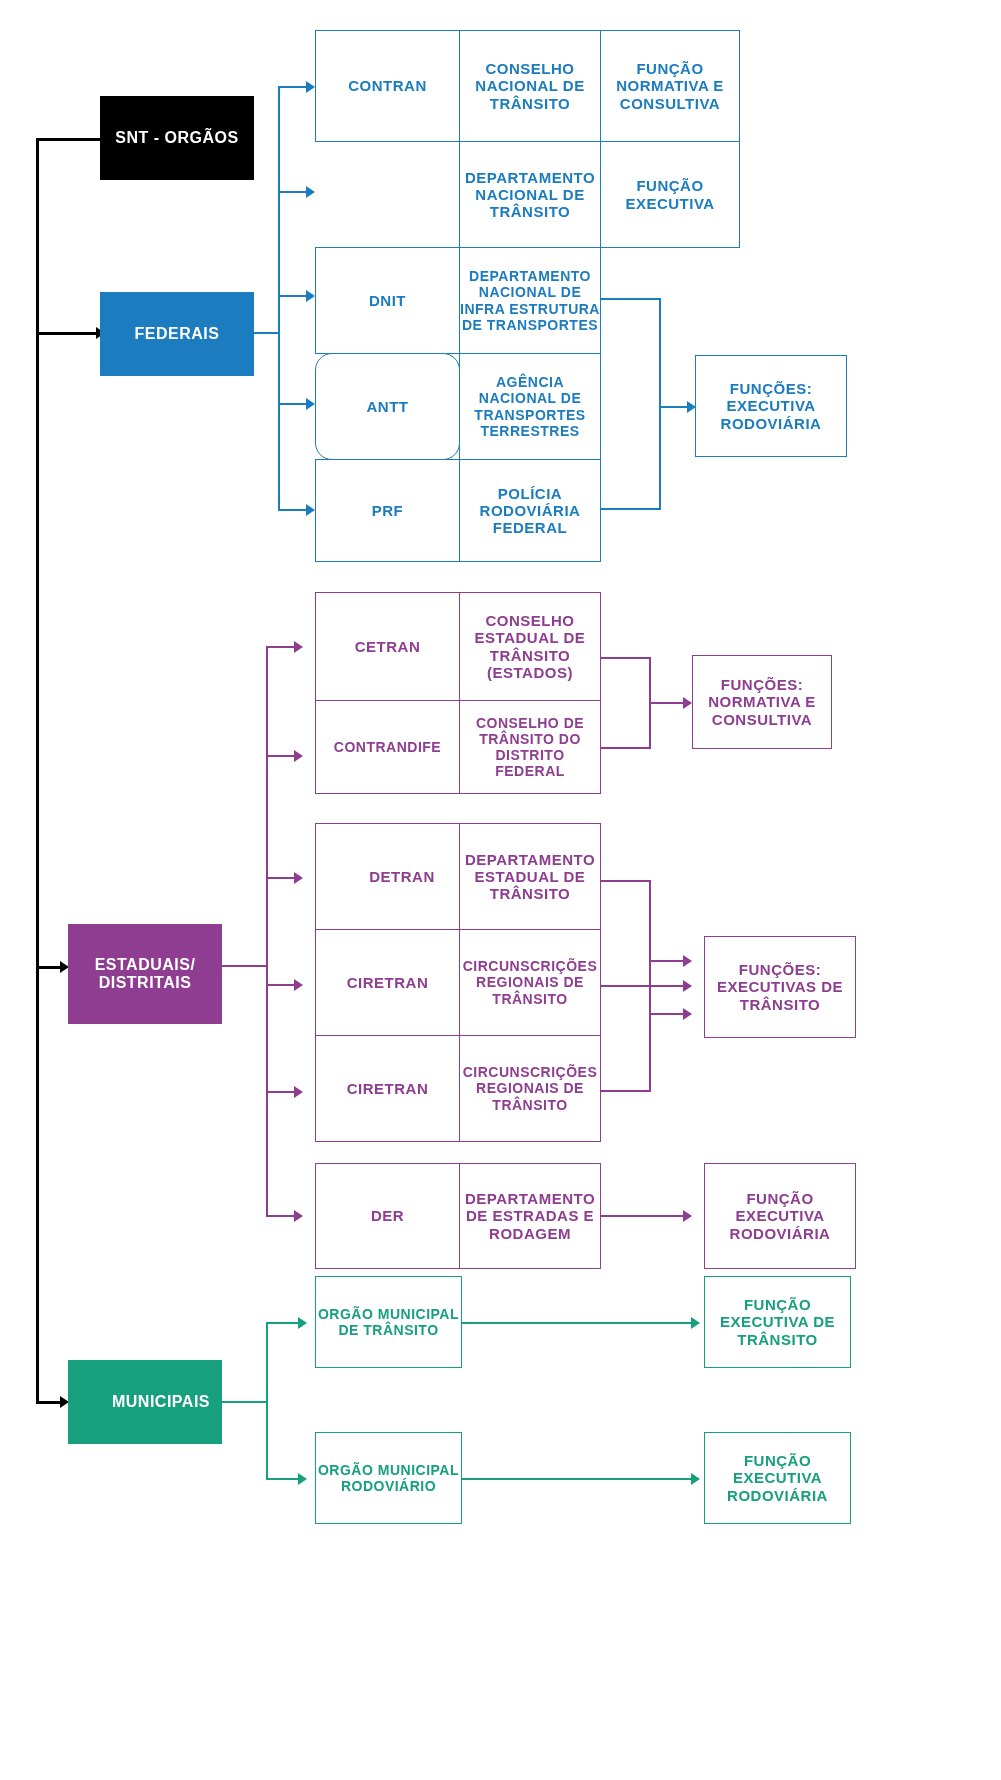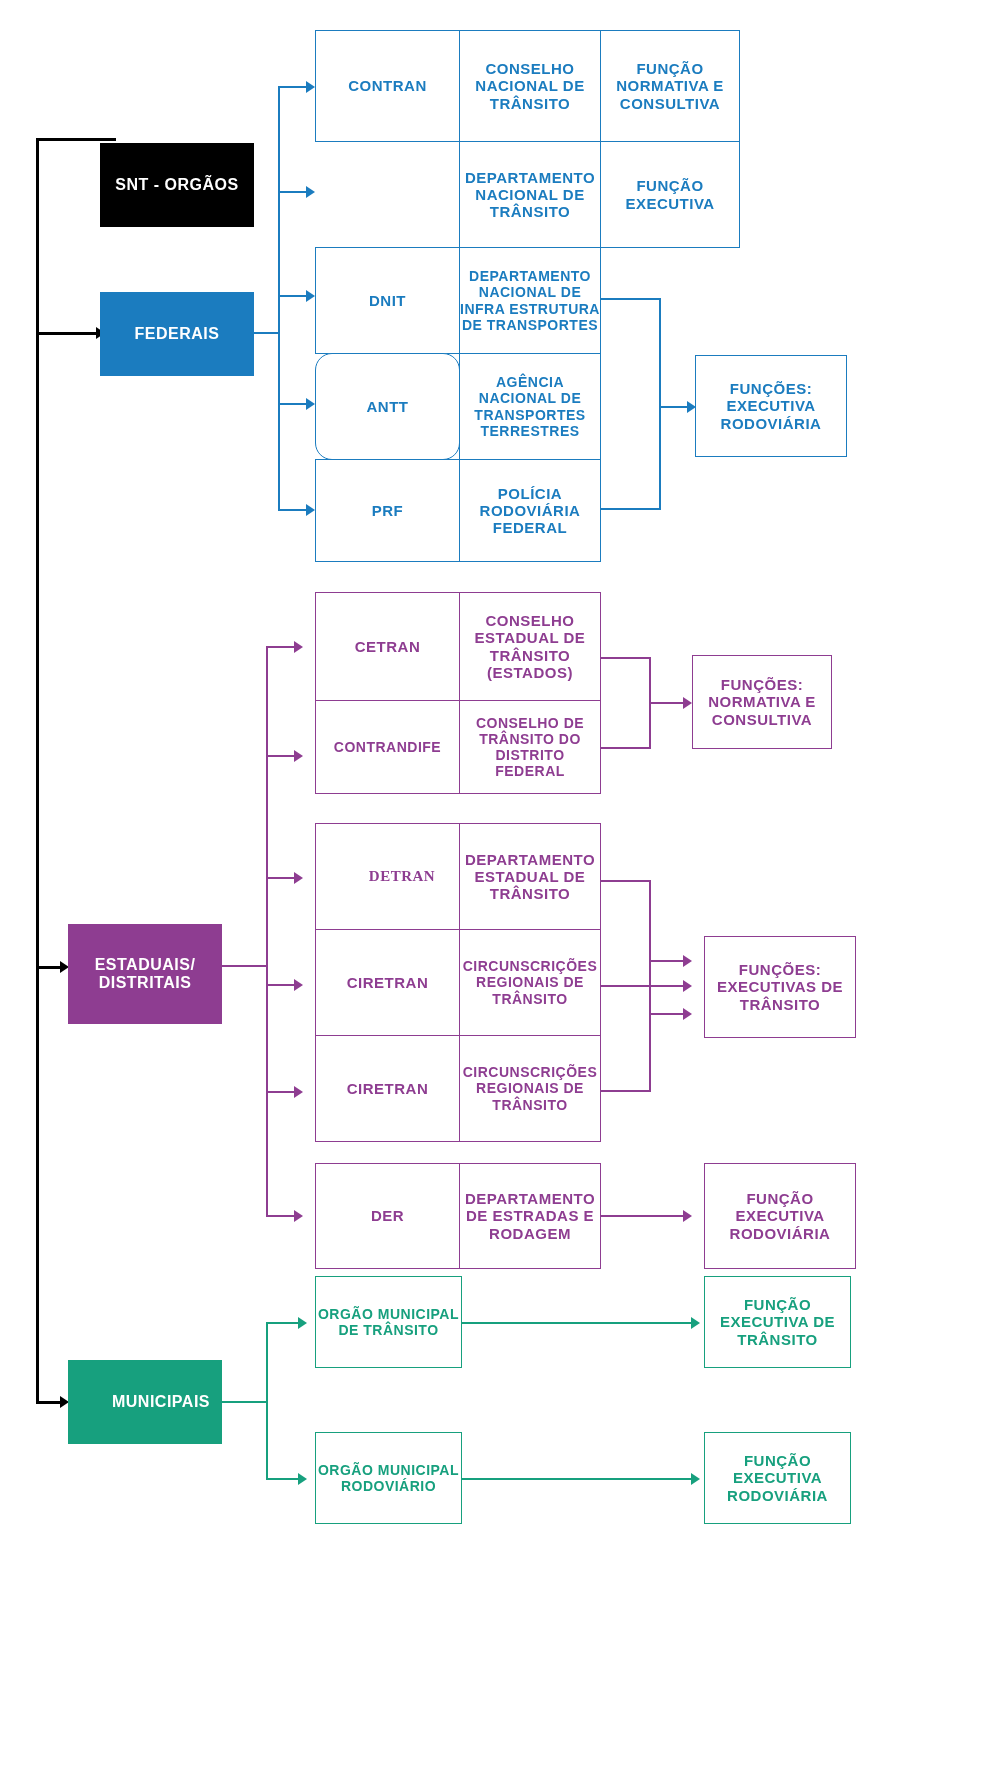--- a/index.html
+++ b/index.html
@@ -102,21 +102,21 @@
 
   <div class="ln" style="left:36px; top:138px; width:80px; height:3px;"></div>
   <div class="ln" style="left:36px; top:138px; width:3px; height:1265px;"></div>
   <div class="ln" style="left:36px; top:332px; width:62px; height:3px;"></div>
   <div class="arrow" style="left:96px; top:327px;"></div>
   <div class="ln" style="left:36px; top:966px; width:26px; height:3px;"></div>
   <div class="arrow" style="left:60px; top:961px;"></div>
   <div class="ln" style="left:36px; top:1401px; width:26px; height:3px;"></div>
   <div class="arrow" style="left:60px; top:1396px;"></div>
 
-  <div class="node root-box" style="left:100px; top:96px; width:154px; height:84px;margin-top:47px;">
+  <div class="node root-box" style="left:100px; top:96px; width:154px; height:84px;">
     <span class="line">SNT - ORGÃOS</span>
   </div>
 
   <div class="node cat-federais" style="left:100px; top:292px; width:154px; height:84px;">
     <span class="line">FEDERAIS</span>
   </div>
 
   <div class="ln blue" style="left:254px; top:332px; width:26px; height:2px;"></div>
   <div class="ln blue" style="left:278px; top:86px; width:2px; height:424px;"></div>
   <div class="ln blue" style="left:278px; top:86px; width:30px; height:2px;"></div>
@@ -239,21 +239,21 @@
   <div class="ln purple" style="left:649px; top:657px; width:2px; height:92px;"></div>
   <div class="ln purple" style="left:649px; top:702px; width:36px; height:2px;"></div>
   <div class="arrow purple" style="left:683px; top:697px;"></div>
 
   <div class="node cell purple" style="left:692px; top:655px; width:140px; height:94px;">
     <span class="line">FUNÇÕES:</span>
     <span class="line">NORMATIVA E</span>
     <span class="line">CONSULTIVA</span>
   </div>
 
-  <div class="node cell purple" style="left:315px; top:823px; width:174px; height:107px;font-family:Liberation Serif, serif;">
+  <div class="node cell purple" style="left:315px; top:823px; width:174px; height:107px;">
     <span class="line">DETRAN</span>
   </div>
   <div class="node cell purple" style="left:459px; top:823px; width:142px; height:107px;">
     <span class="line">DEPARTAMENTO</span>
     <span class="line">ESTADUAL DE</span>
     <span class="line">TRÂNSITO</span>
   </div>
 
   <div class="node cell purple" style="left:315px; top:929px; width:145px; height:107px;">
     <span class="line">CIRETRAN</span>

